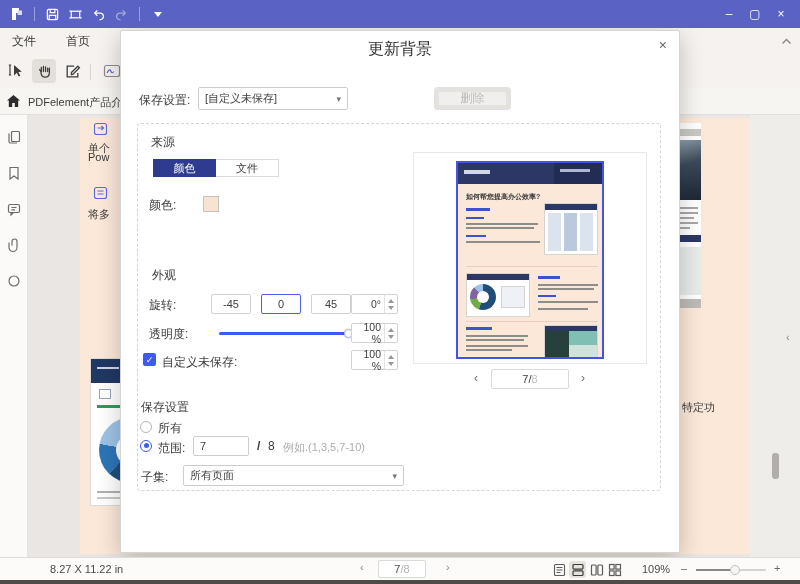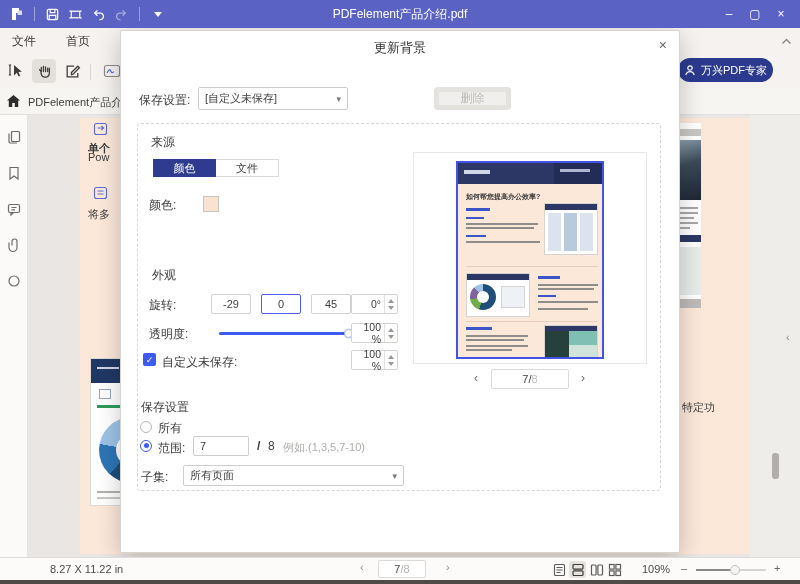--- a/index.html
+++ b/index.html
@@ -62,21 +62,21 @@
     background:#d5d3d0; border-radius:1px; }
   .zoom-track .fill { position:absolute; left:0; top:0; height:2px; width:38px; background:#8a8884; }
   .zoom-thumb { position:absolute; left:34px; top:-4px; width:10px; height:10px;
     border-radius:50%; background:#f5f4f2; border:1px solid #c2c0bd; }
   .bottomstrip { left:0; top:580px; width:800px; height:4px; background:#4e4b48; z-index:31; }
 
   
   .dialog { left:120px; top:30px; width:560px; height:523px; background:#fff;
     border:1px solid #d6d4d1; border-radius:2px; z-index:20;
     box-shadow:0 6px 24px rgba(0,0,0,.22); font-size:12px; color:#3d3d3d; }
-  .dlg-title { position:absolute; left:0; right:0; top:8px; text-align:center; font-size:13px; color:#333; }
+  .dlg-title { position:absolute; left:0; right:0; top:8px; text-align:center; font-size:16px; color:#333; }
   .dlg-close { position:absolute; right:12px; top:6px; font-size:14px; color:#666; }
   .field { position:absolute; border:1px solid #cfcdca; border-radius:2px; background:#fff;
     font-size:11px; color:#3d3d3d; display:flex; align-items:center; padding:4px 6px; }
   .caret { margin-left:auto; color:#777; font-size:9px; }
   .btn { position:absolute; border:5px solid #d946ef; border-radius:4px; background:#fff;
     font-size:12px; color:#3d3d3d; display:flex; align-items:center; justify-content:center; }
   .btn.disabled { background:#f1efed; border-color:#e4e2df; color:#bdbbb8; }
   .btn.primary { background:#5263ee; border-color:#5263ee; color:#fff; }
   .dashpanel { position:absolute; left:16px; top:92px; width:524px; height:368px;
     border:1px dashed #d8d6d3; border-radius:4px; }
@@ -160,21 +160,20 @@
             <path d="M9.2 3.6L12 6.5l-2.8 2.9"></path>
           </svg>
       </span>
       <span class="tb-sep"></span>
       <span class="tb-ic">
         <svg width="10" height="8" viewBox="0 0 10 8">
             <polygon points="1,2 9,2 5,7" fill="#fff"></polygon>
           </svg>
       </span>
     </div>
-    <div class="tb-title">PDFelement产品介绍.pdf</div>
     <div class="winbtns">
       <span class="winbtn">–</span>
       <span class="winbtn">▢</span>
       <span class="winbtn">×</span>
     </div>
   </div>
 
   <div class="abs menubar">
     <span>文件</span>
     <span>首页</span>
@@ -204,27 +203,20 @@
           <path d="M7 9l6-6 1.5 1.5-6 6L7 11z"></path>
         </svg>
     </span>
     <span class="abs" style="left:90px; top:10px; width:1px; height:16px; background:#d8d5d2;"></span>
     <span class="toolbtn" style="left:100px;">
       <svg width="18" height="16" viewBox="0 0 18 16" fill="none" stroke="#5a6bd8" stroke-width="1.2">
           <rect x="1.5" y="2.5" width="15" height="11" rx="2" stroke="#8c8a88"></rect>
           <path d="M4 10c1.5-3 3-4 3.5-2.5S9 11 11 8.5"></path>
         </svg>
     </span>
-    <span class="expert-pill">
-      <svg width="12" height="12" viewBox="0 0 12 12" fill="none" stroke="#fff" stroke-width="1.2">
-          <circle cx="6" cy="4" r="2.2"></circle>
-          <path d="M1.8 11c.6-2.4 2.2-3.4 4.2-3.4S9.6 8.6 10.2 11"></path>
-        </svg>
-      <span>万兴PDF专家</span>
-    </span>
   </div>
 
   <div class="abs tabbar">
     <span class="abs" style="left:6px; top:6px;">
       <svg width="15" height="14" viewBox="0 0 15 14">
           <path d="M7.5 1L1 6.5h1.8V13h3.4V9h2.6v4h3.4V6.5H14z" fill="#2c2c2c"></path>
         </svg>
     </span>
     <span class="abs" style="left:28px; top:7px; width:92px; overflow:hidden; white-space:nowrap; font-size:11px; color:#3c3c3c;">PDFelement产品介...</span>
   </div>
@@ -261,21 +253,21 @@
 
   <div class="abs panel-strip"></div>
   <div class="abs page"></div>
 
   <span class="abs" style="left:93px; top:122px; z-index:2;">
     <svg width="15" height="14" viewBox="0 0 15 14" fill="none" stroke="#5a6bd8" stroke-width="1.1">
         <rect x="1.5" y="1.5" width="12" height="11" rx="2"></rect>
         <path d="M4.5 6h6M8.5 4l2 2-2 2"></path>
       </svg>
   </span>
-  <span class="doc-txt" style="left:88px; top:141px;font-weight:bold;">单个</span>
+  <span class="doc-txt" style="left:88px; top:141px;">单个</span>
   <span class="doc-txt" style="left:88px; top:151px;">Pow</span>
   <span class="abs" style="left:93px; top:186px; z-index:2;">
     <svg width="15" height="14" viewBox="0 0 15 14" fill="none" stroke="#5a6bd8" stroke-width="1.1">
         <rect x="1.5" y="1.5" width="12" height="11" rx="2"></rect>
         <path d="M4.5 5h6M4.5 8h6"></path>
       </svg>
   </span>
   <span class="doc-txt" style="left:88px; top:207px;">将多</span>
 
   <div class="shot" style="left:90px; top:358px; width:96px; height:148px;">
@@ -364,21 +356,21 @@
     <div class="dashpanel"></div>
 
     <span class="lbl" style="left:30px; top:103px;">来源</span>
     <span class="srctab on" style="left:32px; top:128px;">颜色</span>
     <span class="srctab off" style="left:95px; top:128px;">文件</span>
     <span class="lbl" style="left:28px; top:166px;">颜色:</span>
     <span class="swatch"></span>
 
     <span class="lbl" style="left:31px; top:236px;">外观</span>
     <span class="lbl" style="left:28px; top:266px;">旋转:</span>
-    <span class="rotbtn" style="left:90px; top:263px;">-29</span>
+    <span class="rotbtn" style="left:90px; top:263px;">-45</span>
     <span class="rotbtn on" style="left:140px; top:263px;">0</span>
     <span class="rotbtn" style="left:190px; top:263px;">45</span>
     <div class="spin" style="left:230px; top:263px;">
       <span class="v">0°</span>
       <span class="arrows">
           <i class="tri-up"></i>
           <i class="tri-dn"></i>
         </span>
     </div>
 

